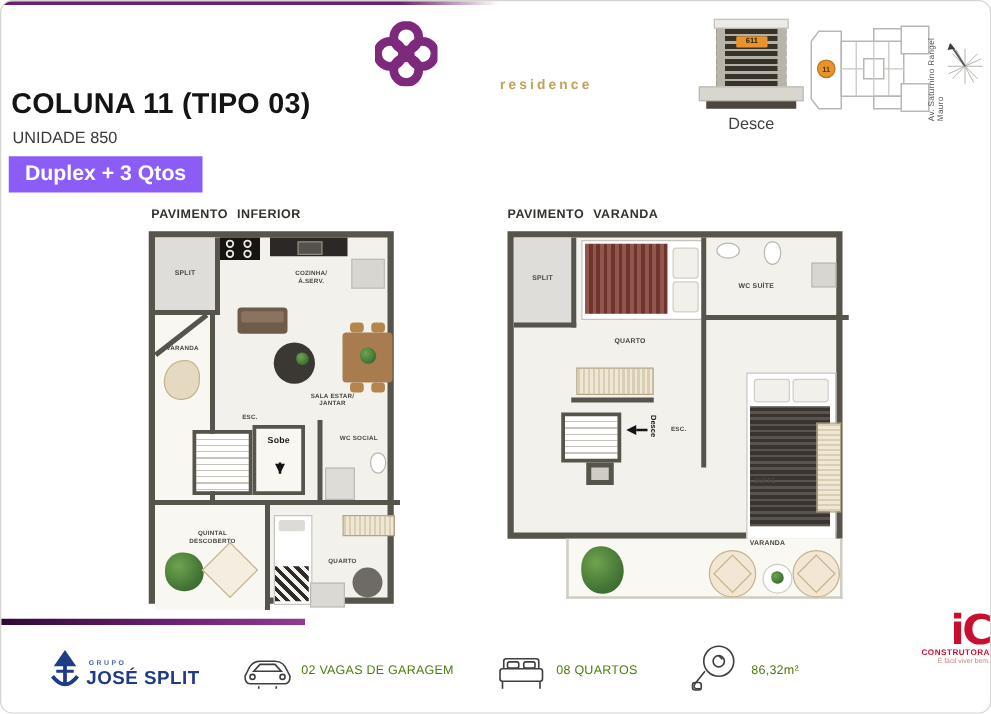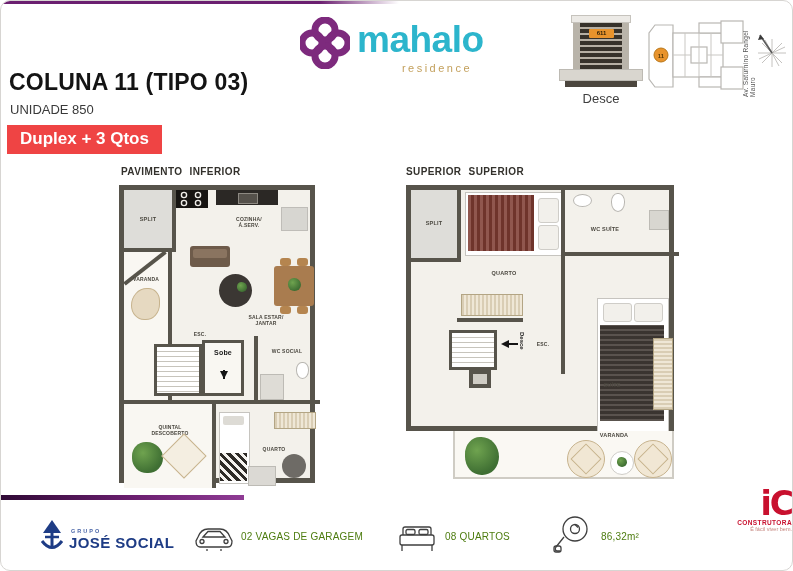--- a/index.html
+++ b/index.html
@@ -5,24 +5,24 @@
   html,body{margin:0;padding:0;background:#fff;font-family:"Liberation Sans",sans-serif;}
   .page{position:relative;width:793px;height:571px;background:#fff;border:1px solid #D7D5D2;
         border-radius:10px;box-sizing:border-box;overflow:hidden;}
   .abs{position:absolute;}
   .lbl{position:absolute;font-weight:700;color:#4A473F;text-align:center;white-space:pre-line;
        letter-spacing:.2px;line-height:1.25;}
   
   .topline{left:0;top:0;width:398px;height:3px;background:linear-gradient(90deg,#6B1F70 80%,rgba(107,31,112,0));}
   .title{left:8px;top:68px;font-size:23px;font-weight:800;color:#141414;letter-spacing:.2px;}
   .unit{left:9px;top:101px;font-size:13px;color:#3A3A3A;}
-  .badge{left:6px;top:124px;background:#ef4444;color:#fff;font-size:17px;font-weight:700;
+  .badge{left:6px;top:124px;background:#8b5cf6;color:#fff;font-size:17px;font-weight:700;
          padding:4px 13px 5px 13px;}
   .wordmark{left:356px;top:18px;font-size:37px;font-weight:800;color:#2CB5CC;letter-spacing:-.5px;}
-  .wordsub{left:356px;top:61px;width:160px;text-align:center;font-size:11px;color:#C3A05C;letter-spacing:2.5px;}
+  .wordsub{left:356px;top:61px;width:160px;text-align:center;font-size:11px;color:#C3A05C;letter-spacing:2.5px;font-weight:bold;}
   
   .bldg{left:566px;top:14px;width:68px;height:72px;}
   .bldg .roof{position:absolute;left:4px;top:0;width:60px;height:8px;background:#ECEAE6;border:1px solid #C6C3BD;box-sizing:border-box;}
   .bldg .body{position:absolute;left:6px;top:8px;width:56px;height:46px;background:#756C5F;
       background-image:repeating-linear-gradient(180deg,rgba(25,22,18,.68) 0 4px,rgba(235,230,220,.55) 4px 6px);}
   .bldg .colL,.bldg .colR{position:absolute;top:8px;width:7px;height:46px;background:#B9B4AA;}
   .bldg .colL{left:6px}.bldg .colR{left:55px}
   .bldg .unitbadge{position:absolute;left:22px;top:14px;width:25px;height:9px;background:#E8932C;
       color:#2E2008;font-size:6px;font-weight:700;text-align:center;line-height:9px;border-radius:1px;z-index:2;}
   .bldg .podium{position:absolute;left:-8px;top:54px;width:84px;height:12px;background:#D9D6CF;border:1px solid #BDBAB3;box-sizing:border-box;}
@@ -71,21 +71,20 @@
   <div class="abs" style="left:299px;top:16px;width:50px;height:52px;">
     <svg width="50" height="52" viewBox="0 0 50 52">
       <g fill="none" stroke="#7D2A7D" stroke-width="7">
         <circle cx="25" cy="13" r="10"></circle>
           <circle cx="38" cy="26" r="10"></circle>
         <circle cx="25" cy="39" r="10"></circle>
           <circle cx="12" cy="26" r="10"></circle>
       </g>
     </svg>
   </div>
-  <div class="abs wordmark">mahalo</div>
   <div class="abs wordsub">residence</div>
 
   <div class="abs bldg">
     <div class="roof"></div>
     <div class="body"></div>
     <div class="colL"></div>
     <div class="colR"></div>
     <div class="unitbadge">611</div>
     <div class="podium"></div>
     <div class="podium2"></div>
@@ -198,21 +197,21 @@
     <div class="abs" style="left:95px;top:222px;width:29px;height:70px;background:#FFF;border:1px solid #C6C4BF;">
       <div class="abs" style="left:3px;top:3px;width:21px;height:9px;background:#DDDBD5;border-radius:2px;"></div>
       <div class="abs" style="left:0;top:40px;width:27px;height:28px;background:repeating-linear-gradient(45deg,#2E2B27 0 3px,#F4F2EE 3px 6px);"></div>
     </div>
     <div class="wardrobe-v" style="left:150px;top:222px;width:42px;height:17px;"></div>
     <div class="lbl" style="left:128px;top:256px;width:44px;font-size:5px;">QUARTO</div>
     <div class="abs" style="left:124px;top:276px;width:26px;height:18px;background:#DBD9D4;border:1px solid #BDBBB5;"></div>
     <div class="abs" style="left:158px;top:264px;width:24px;height:24px;background:#6E6B66;border-radius:50%;"></div>
   </div>
 
-  <div class="abs plantitle" style="left:405px;top:165px;">SUPERIOR SUPERIOR</div>
+  <div class="abs plantitle" style="left:405px;top:165px;">PAVIMENTO VARANDA</div>
   <div class="abs plan" style="left:405px;top:184px;width:268px;height:246px;">
 
     <div class="room-gray" style="left:0;top:0;width:46px;height:68px;border-right:4px solid #57544B;border-bottom:4px solid #57544B;"></div>
     <div class="lbl" style="left:0;top:30px;width:46px;font-size:5.5px;">SPLIT</div>
 
     <div class="abs" style="left:54px;top:2px;width:96px;height:62px;background:#FFF;border:1px solid #C6C4BF;">
       <div class="abs" style="left:2px;top:2px;width:66px;height:56px;background:#7E3B31;background-image:repeating-linear-gradient(90deg,rgba(255,255,255,.14) 0 3px,rgba(0,0,0,.12) 3px 6px);"></div>
       <div class="abs" style="left:72px;top:5px;width:19px;height:23px;background:#F2F0EB;border:1px solid #CFCDC8;border-radius:3px;"></div>
       <div class="abs" style="left:72px;top:32px;width:19px;height:23px;background:#F2F0EB;border:1px solid #CFCDC8;border-radius:3px;"></div>
     </div>
@@ -263,21 +262,21 @@
 
   <div class="abs" style="left:38px;top:518px;width:26px;height:36px;">
     <svg width="26" height="36" viewBox="0 0 26 36">
       <polygon points="13,1 22,14 4,14" fill="#1E3C85"></polygon>
       <rect x="11.5" y="8" width="3" height="20" fill="#1E3C85"></rect>
       <line x1="6" y1="18" x2="20" y2="18" stroke="#1E3C85" stroke-width="2.4"></line>
       <path d="M3,22 Q13,35 23,22" fill="none" stroke="#1E3C85" stroke-width="3"></path>
     </svg>
   </div>
   <div class="abs grupo" style="left:70px;top:527px;">GRUPO</div>
-  <div class="abs jc" style="left:68px;top:533px;">JOSÉ SOCIAL</div>
+  <div class="abs jc" style="left:68px;top:533px;">JOSÉ SPLIT</div>
 
   <div class="abs" style="left:193px;top:524px;width:40px;height:28px;">
     <svg width="40" height="28" viewBox="0 0 40 28">
       <g fill="none" stroke="#3F3F3F" stroke-width="1.3">
         <path d="M4,12 Q7,4 14,4 L26,4 Q33,4 36,12 L38,16 Q38,22 34,22 L6,22 Q2,22 2,16 Z"></path>
         <path d="M9,12 L14,6.5 L26,6.5 L31,12 Z"></path>
         <circle cx="8" cy="16.5" r="2"></circle>
           <circle cx="32" cy="16.5" r="2"></circle>
         <line x1="13" y1="24" x2="13" y2="26"></line>
           <line x1="27" y1="24" x2="27" y2="26"></line>

